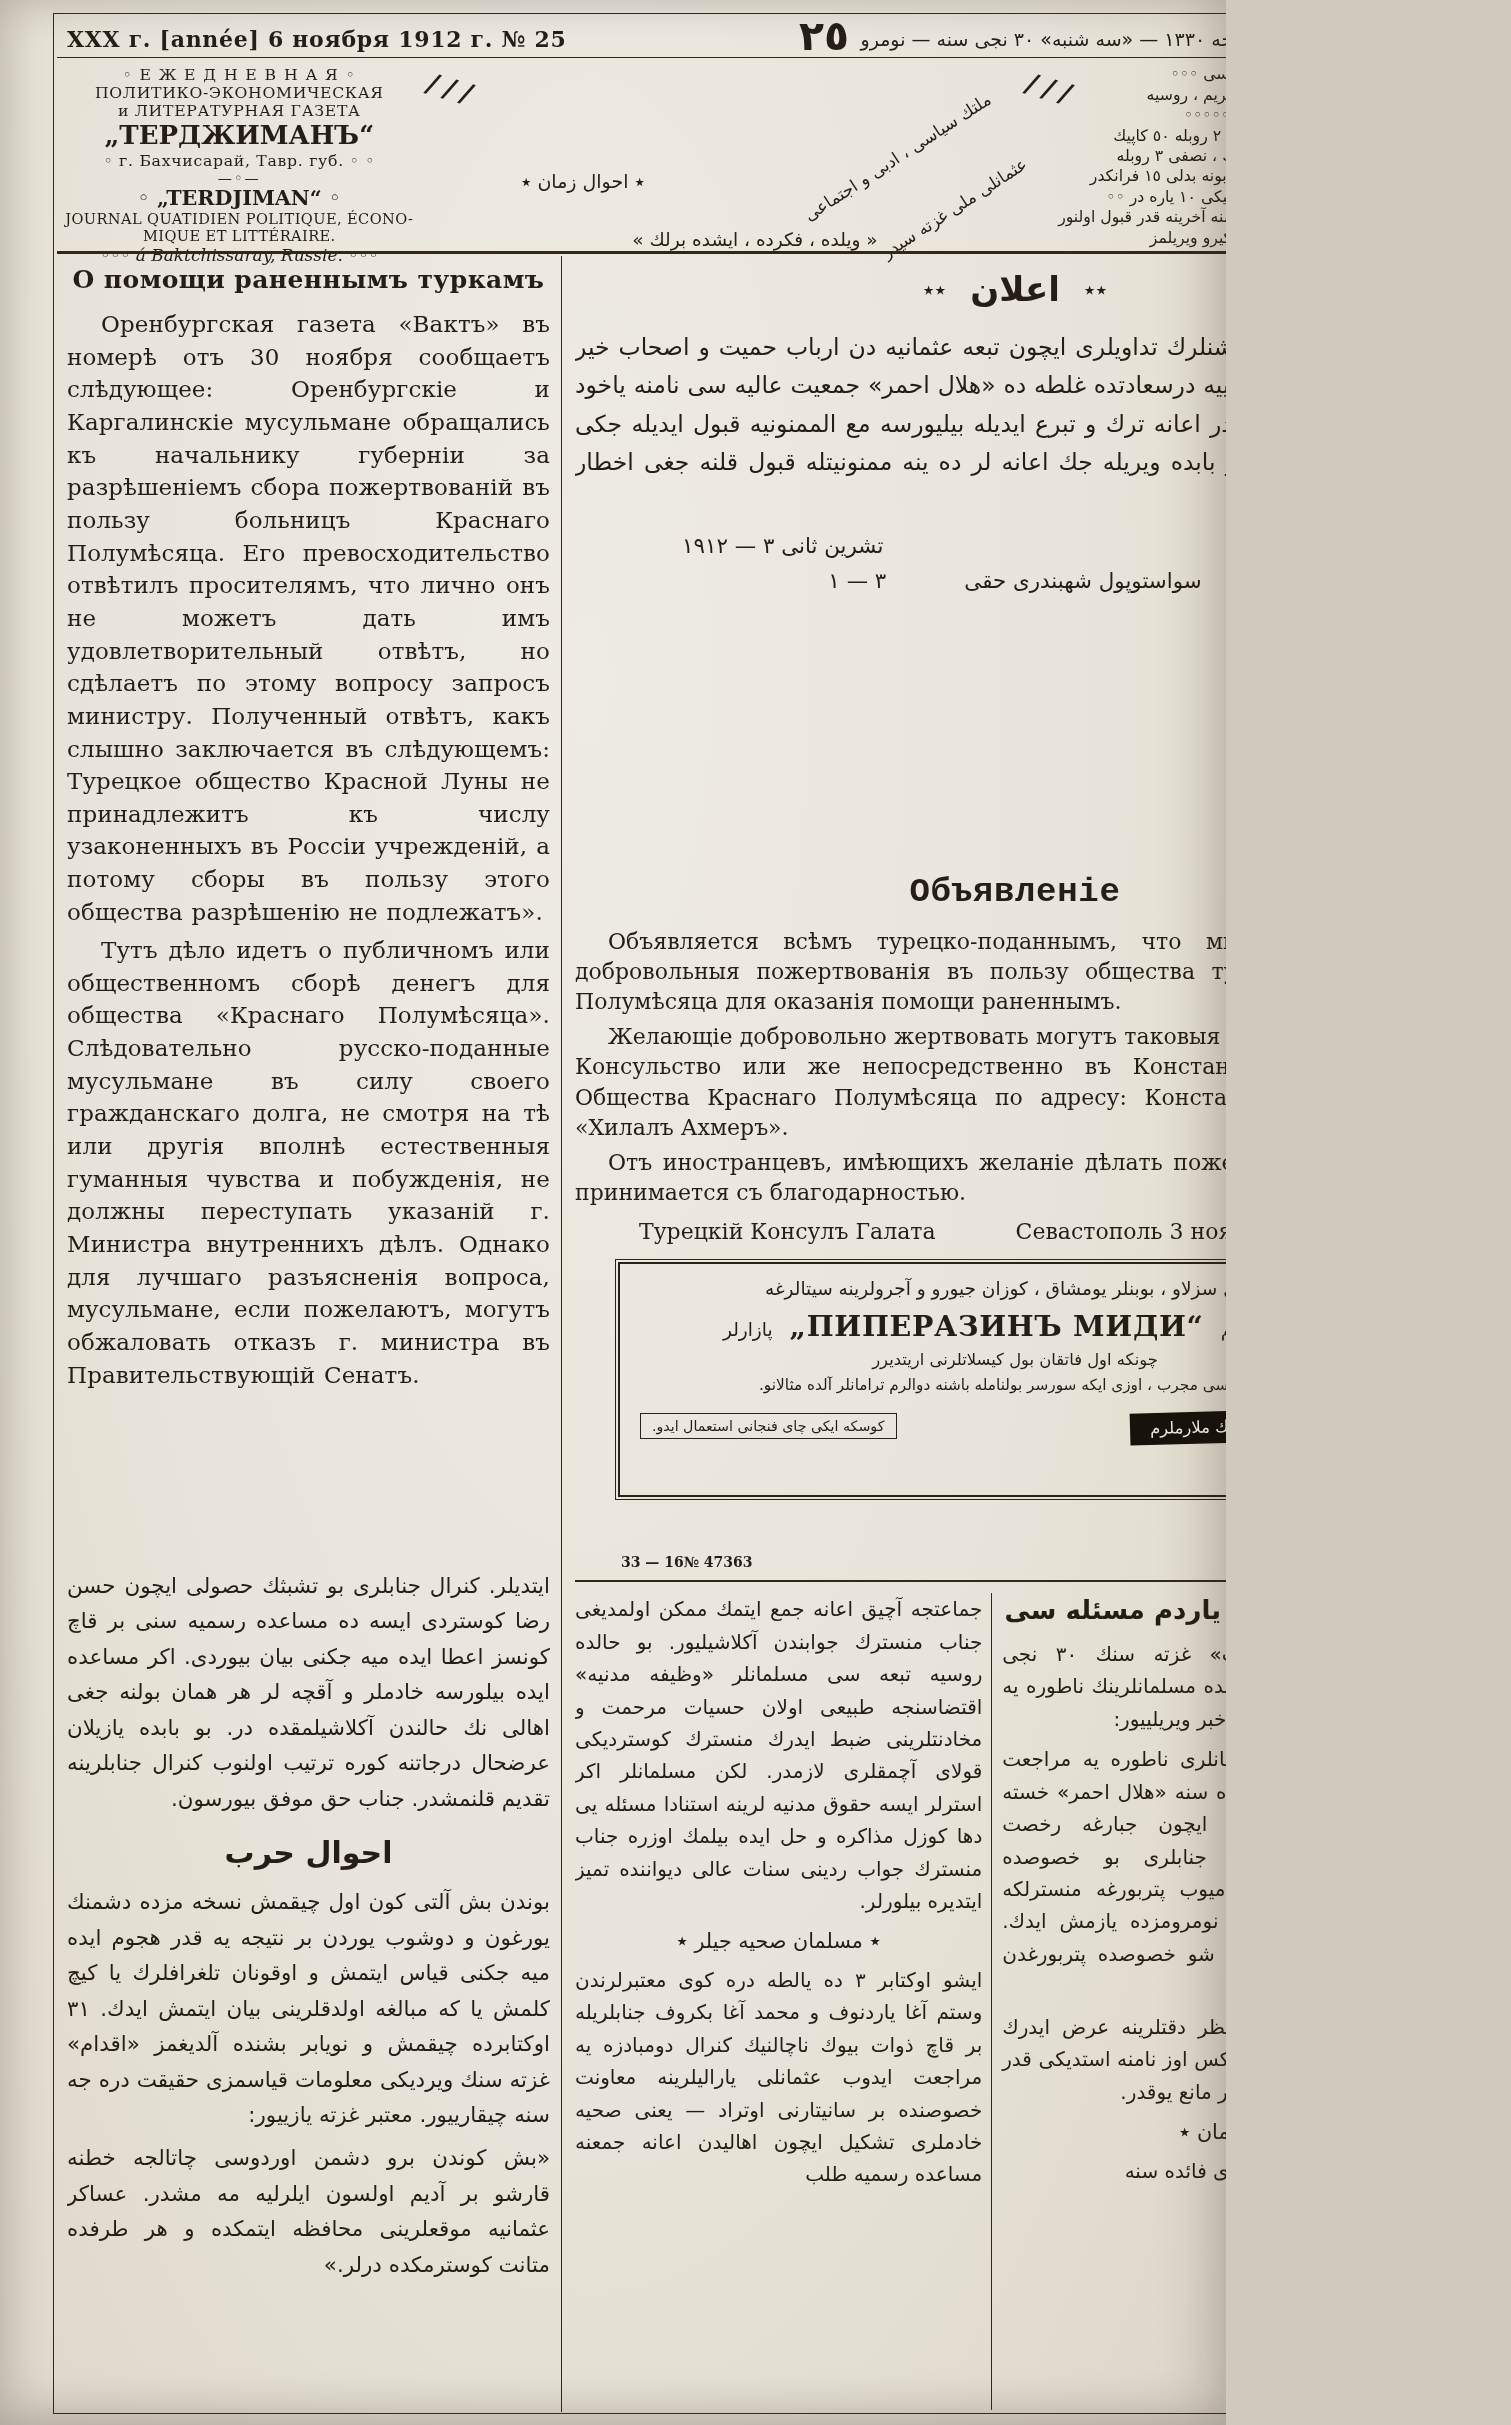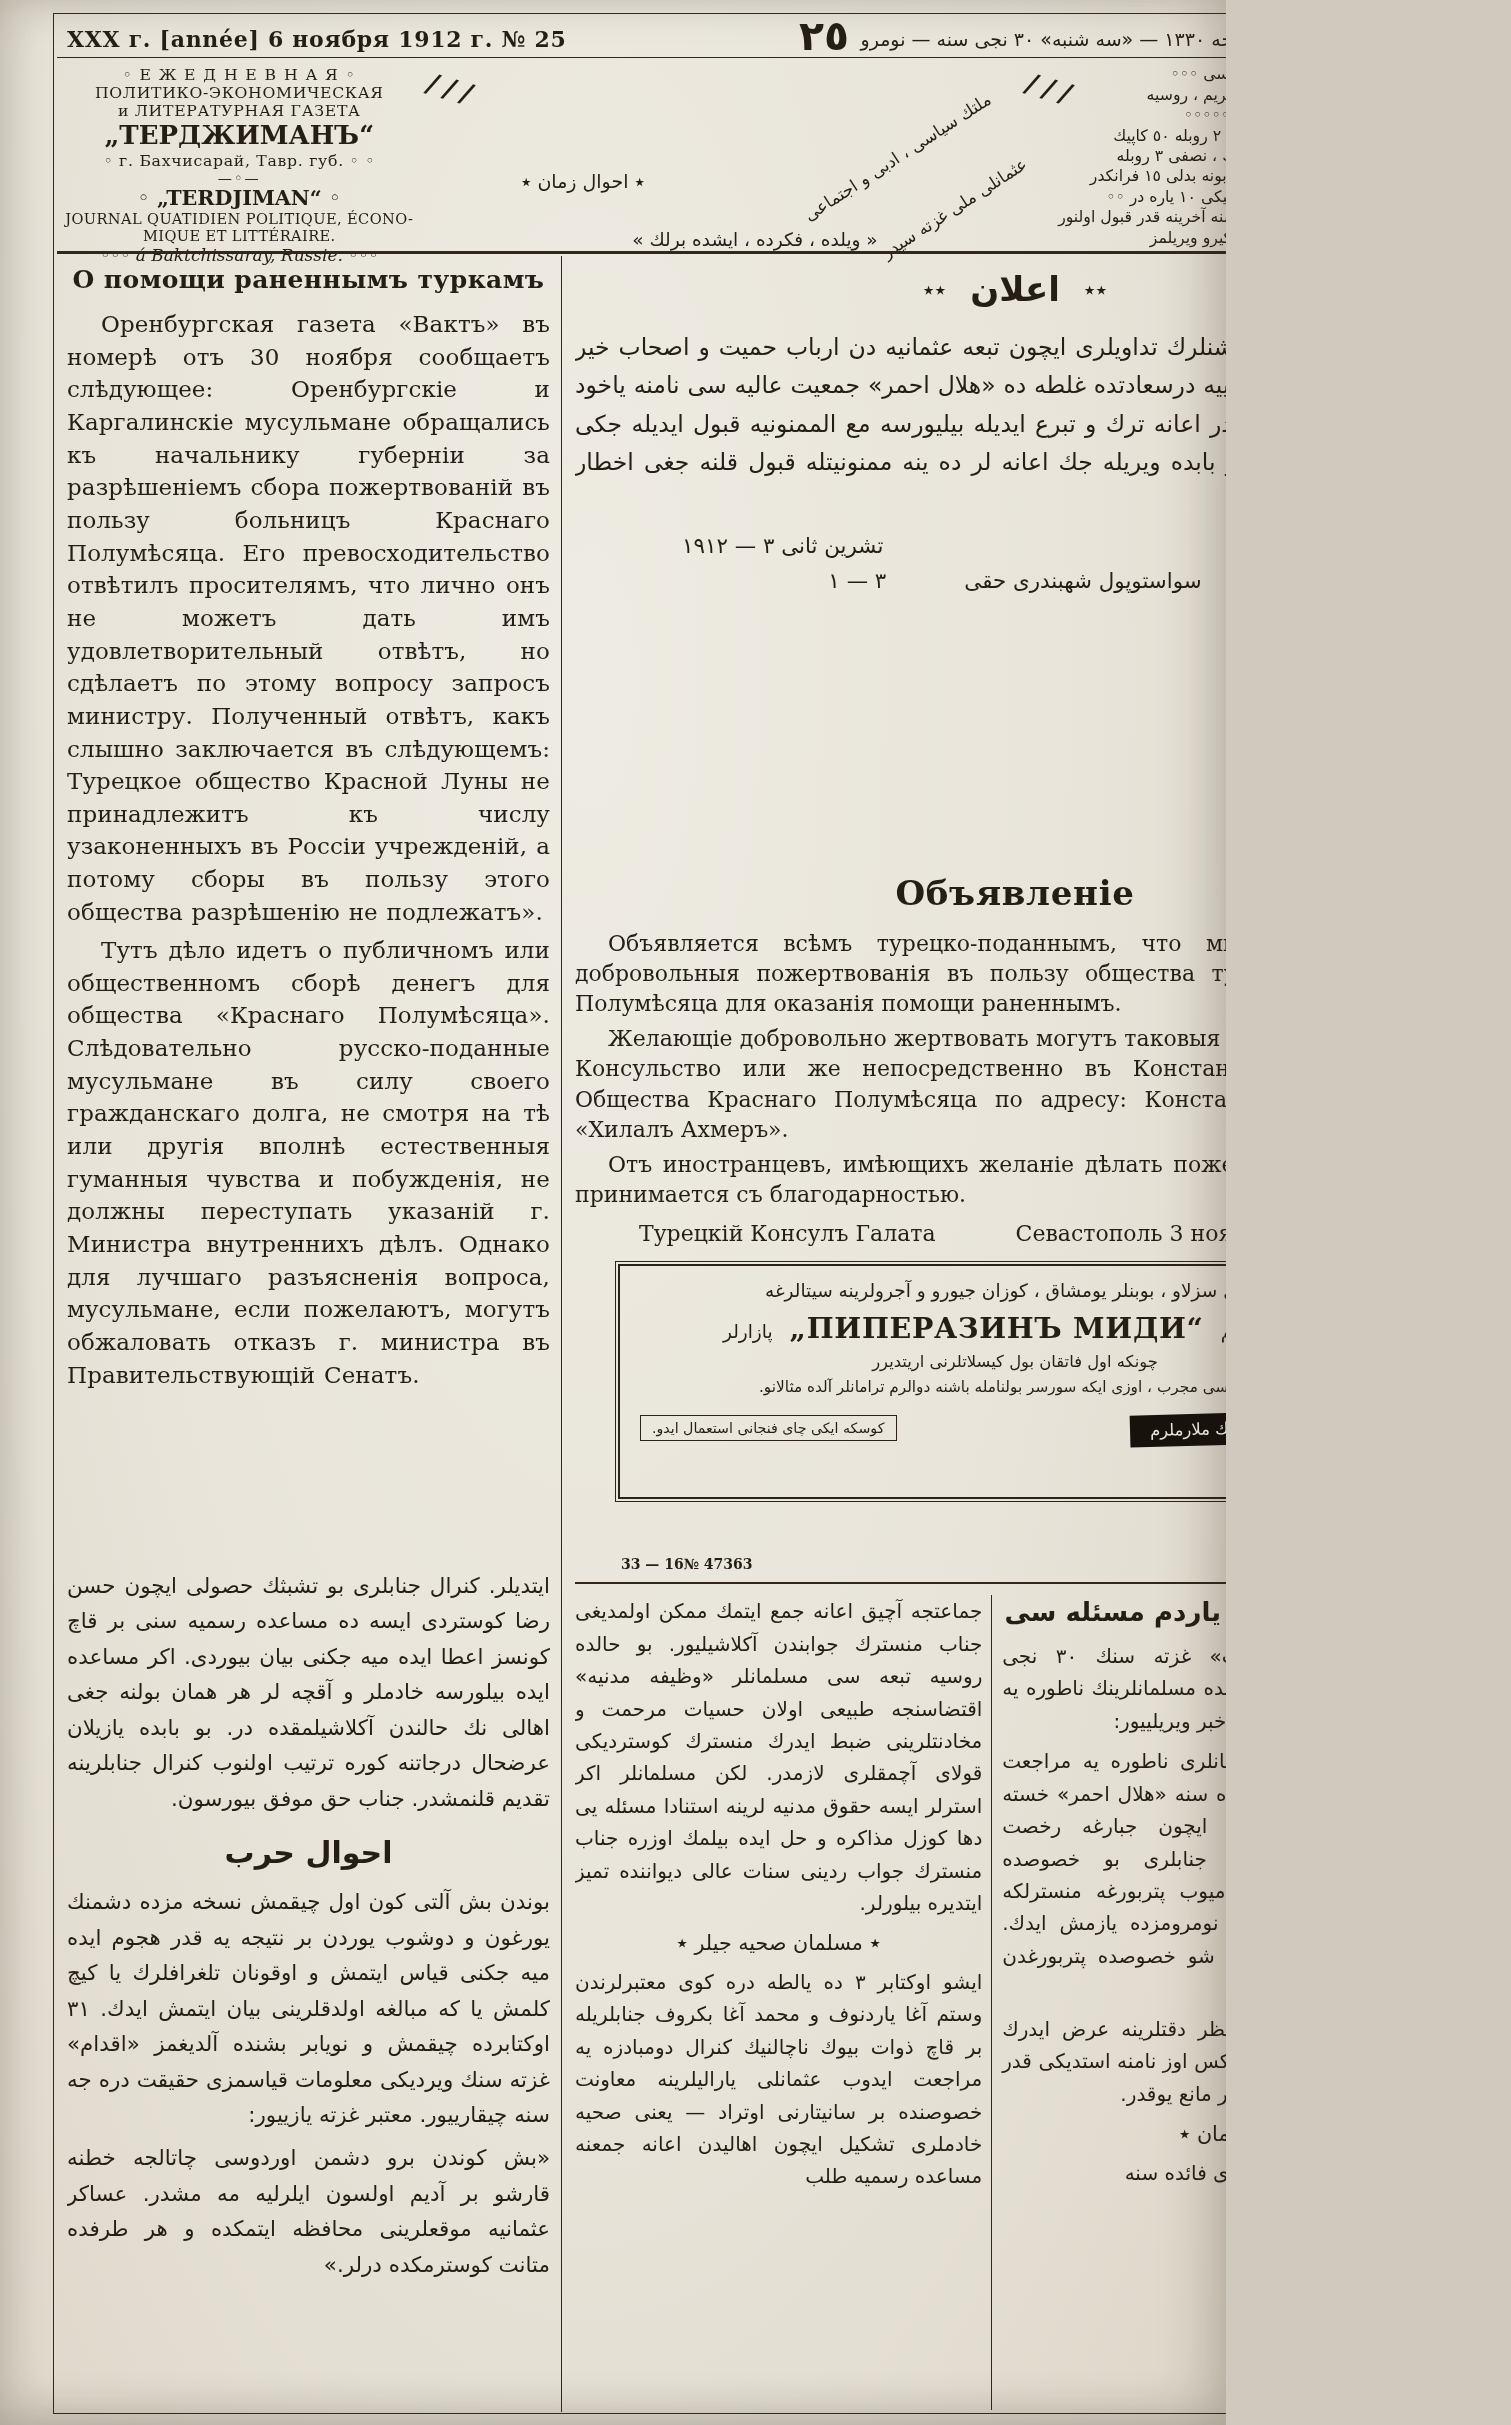--- a/index.html
+++ b/index.html
@@ -68,21 +68,21 @@
   .ilan { min-height:611px; padding-top:5.7px; }
   .ilan-head { display:flex; justify-content:center; align-items:center; gap:24px; margin:1.4px 0 18.5px; }
   .ilan-title { font-size:34px; font-weight:bold; }
   .ilan-orn { font-size:21.4px; letter-spacing:4.3px; }
   .ilan-p { font-size:23.5px; line-height:1.64; text-align:justify; }
   .ilan-date { font-size:21.4px; margin-top:13px; text-align:left; padding-left:107px; }
   .ilan-sig { display:flex; justify-content:center; gap:78px; font-size:21.4px; margin-top:10px; }
 
   
   .ann { min-height:358px; }
-  .ann-title { font-size:34px; font-weight:bold; text-align:center; letter-spacing:0.7px; margin-bottom:15.7px; }
+  .ann-title { font-size:34px; font-weight:bold; text-align:center; letter-spacing:0.7px; margin-bottom:15.7px;font-family:Liberation Mono, monospace; }
   .ann-p { font-size:22px; line-height:1.38; text-align:justify; text-indent:33px; margin-bottom:4.3px; }
   .ann-sig { display:flex; justify-content:space-between; padding:5.7px 93px 0 64px; font-size:22px; }
 
   
   .adbox { width:795px; min-height:235px; margin:18.5px auto 0; padding:14.2px 20px 11.4px;
            border:2.1px solid #2c2318; outline:1.4px solid #2c2318; outline-offset:2.8px;
            text-align:center; position:relative; }
   .ad-line1 { font-size:19px; }
   .ad-brand { display:flex; justify-content:center; align-items:baseline; gap:17px; margin:10px 0 7.1px; direction:rtl; }
   .ad-ar { font-size:18.5px; font-family:"DejaVu Sans", sans-serif; direction:rtl; }

